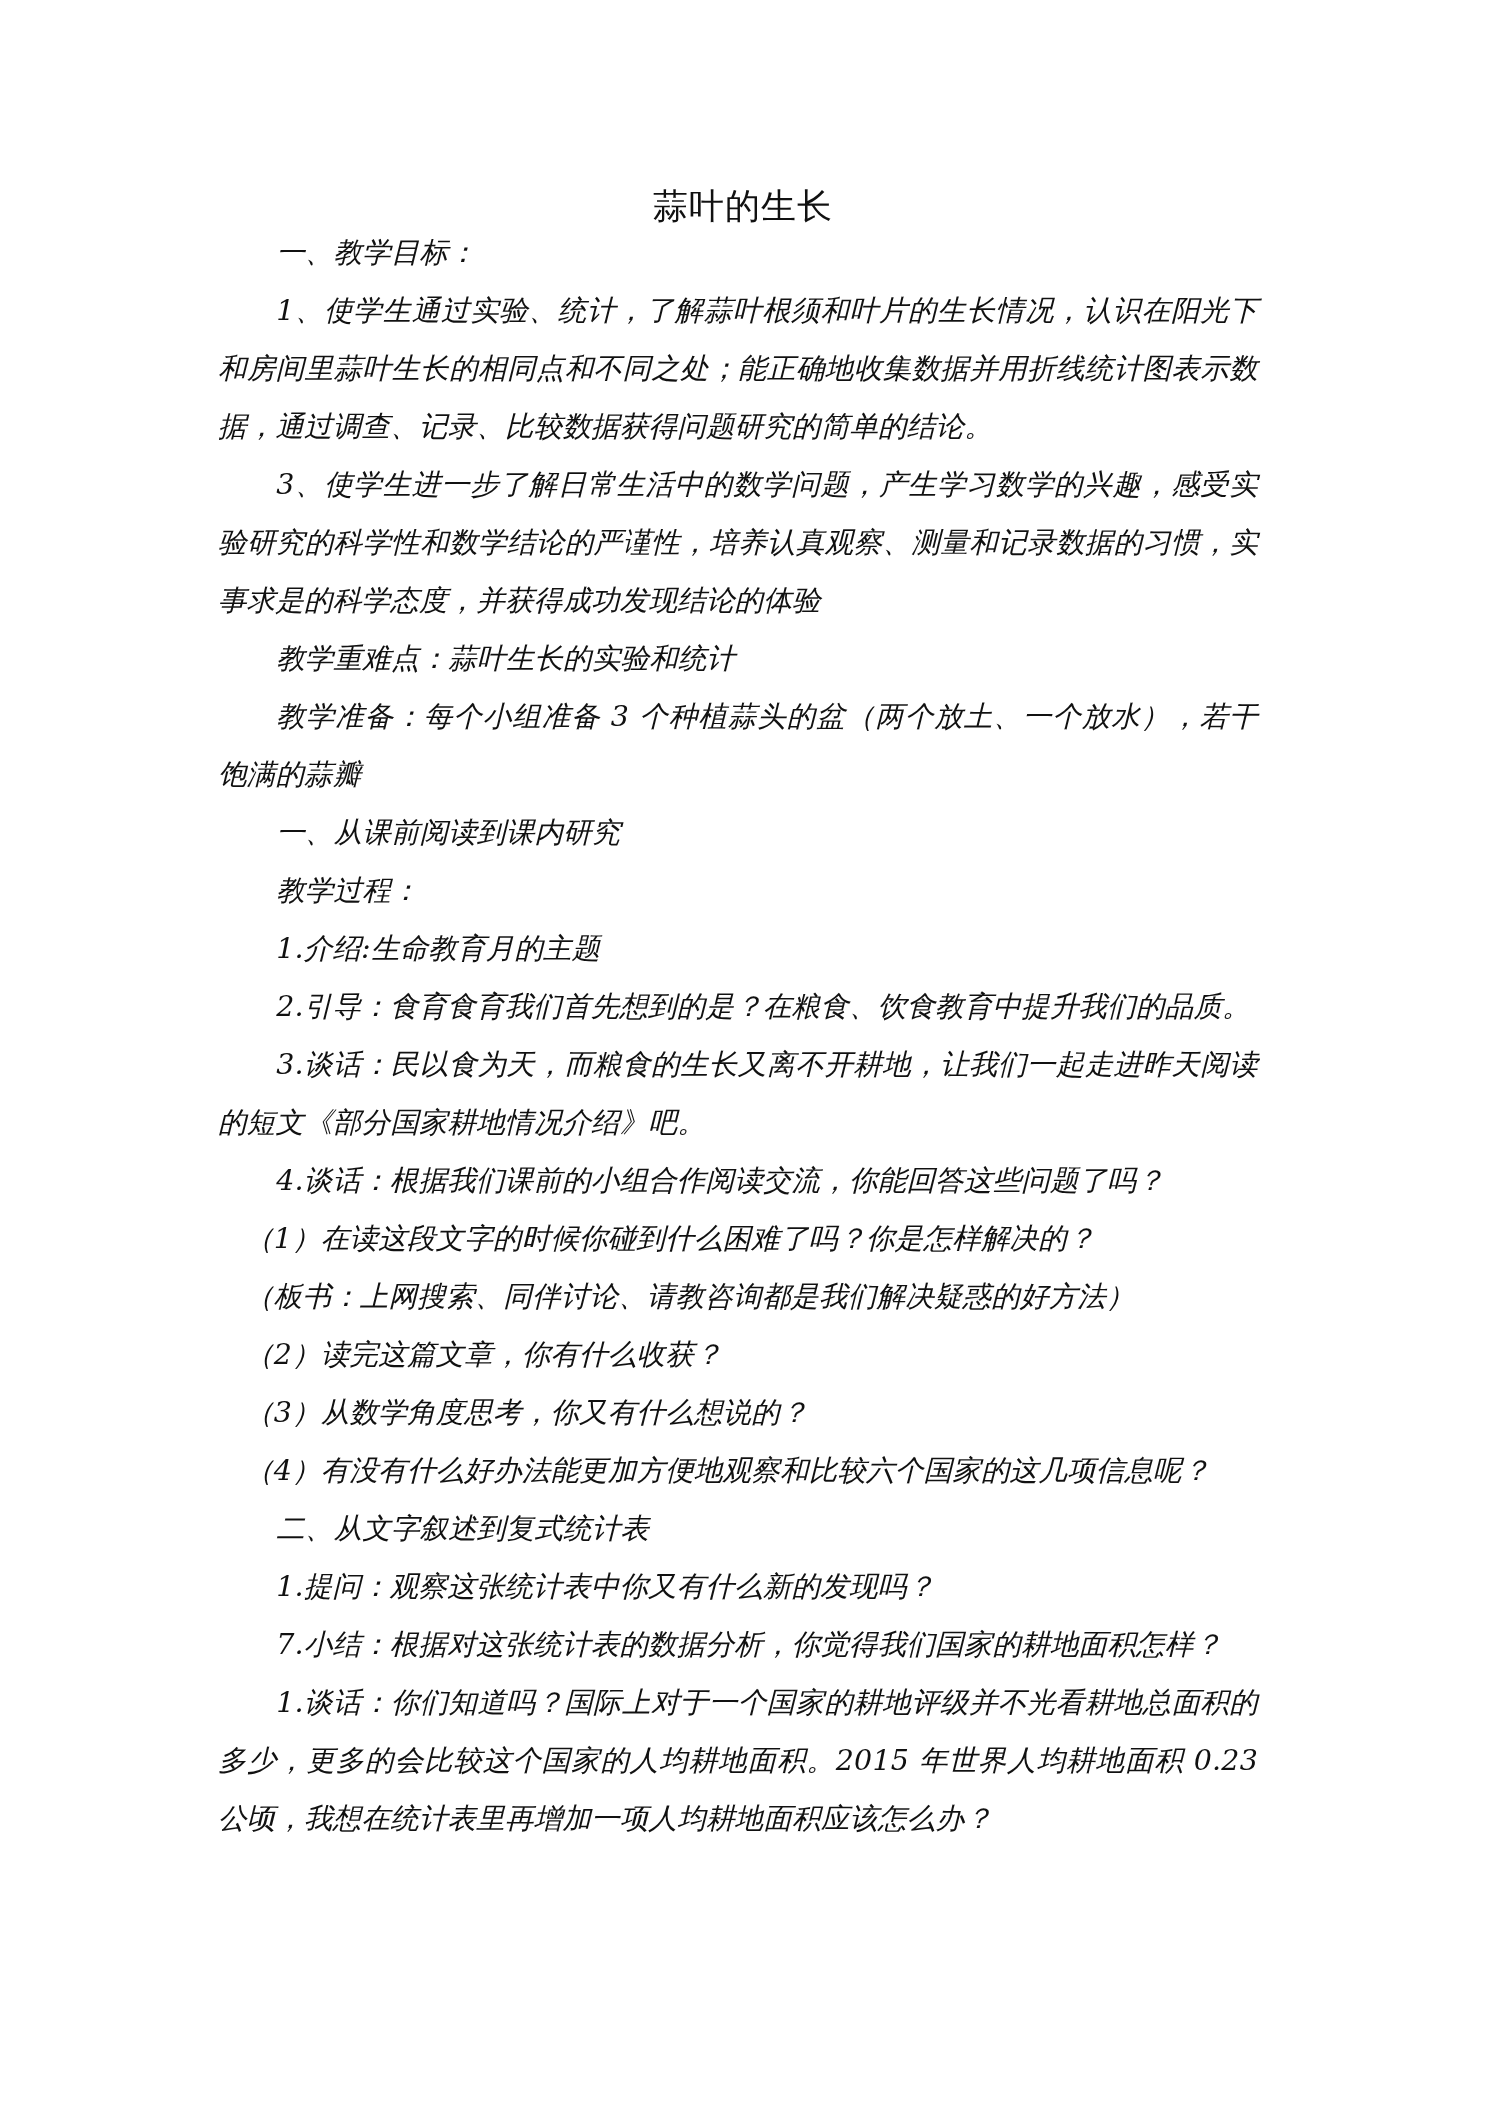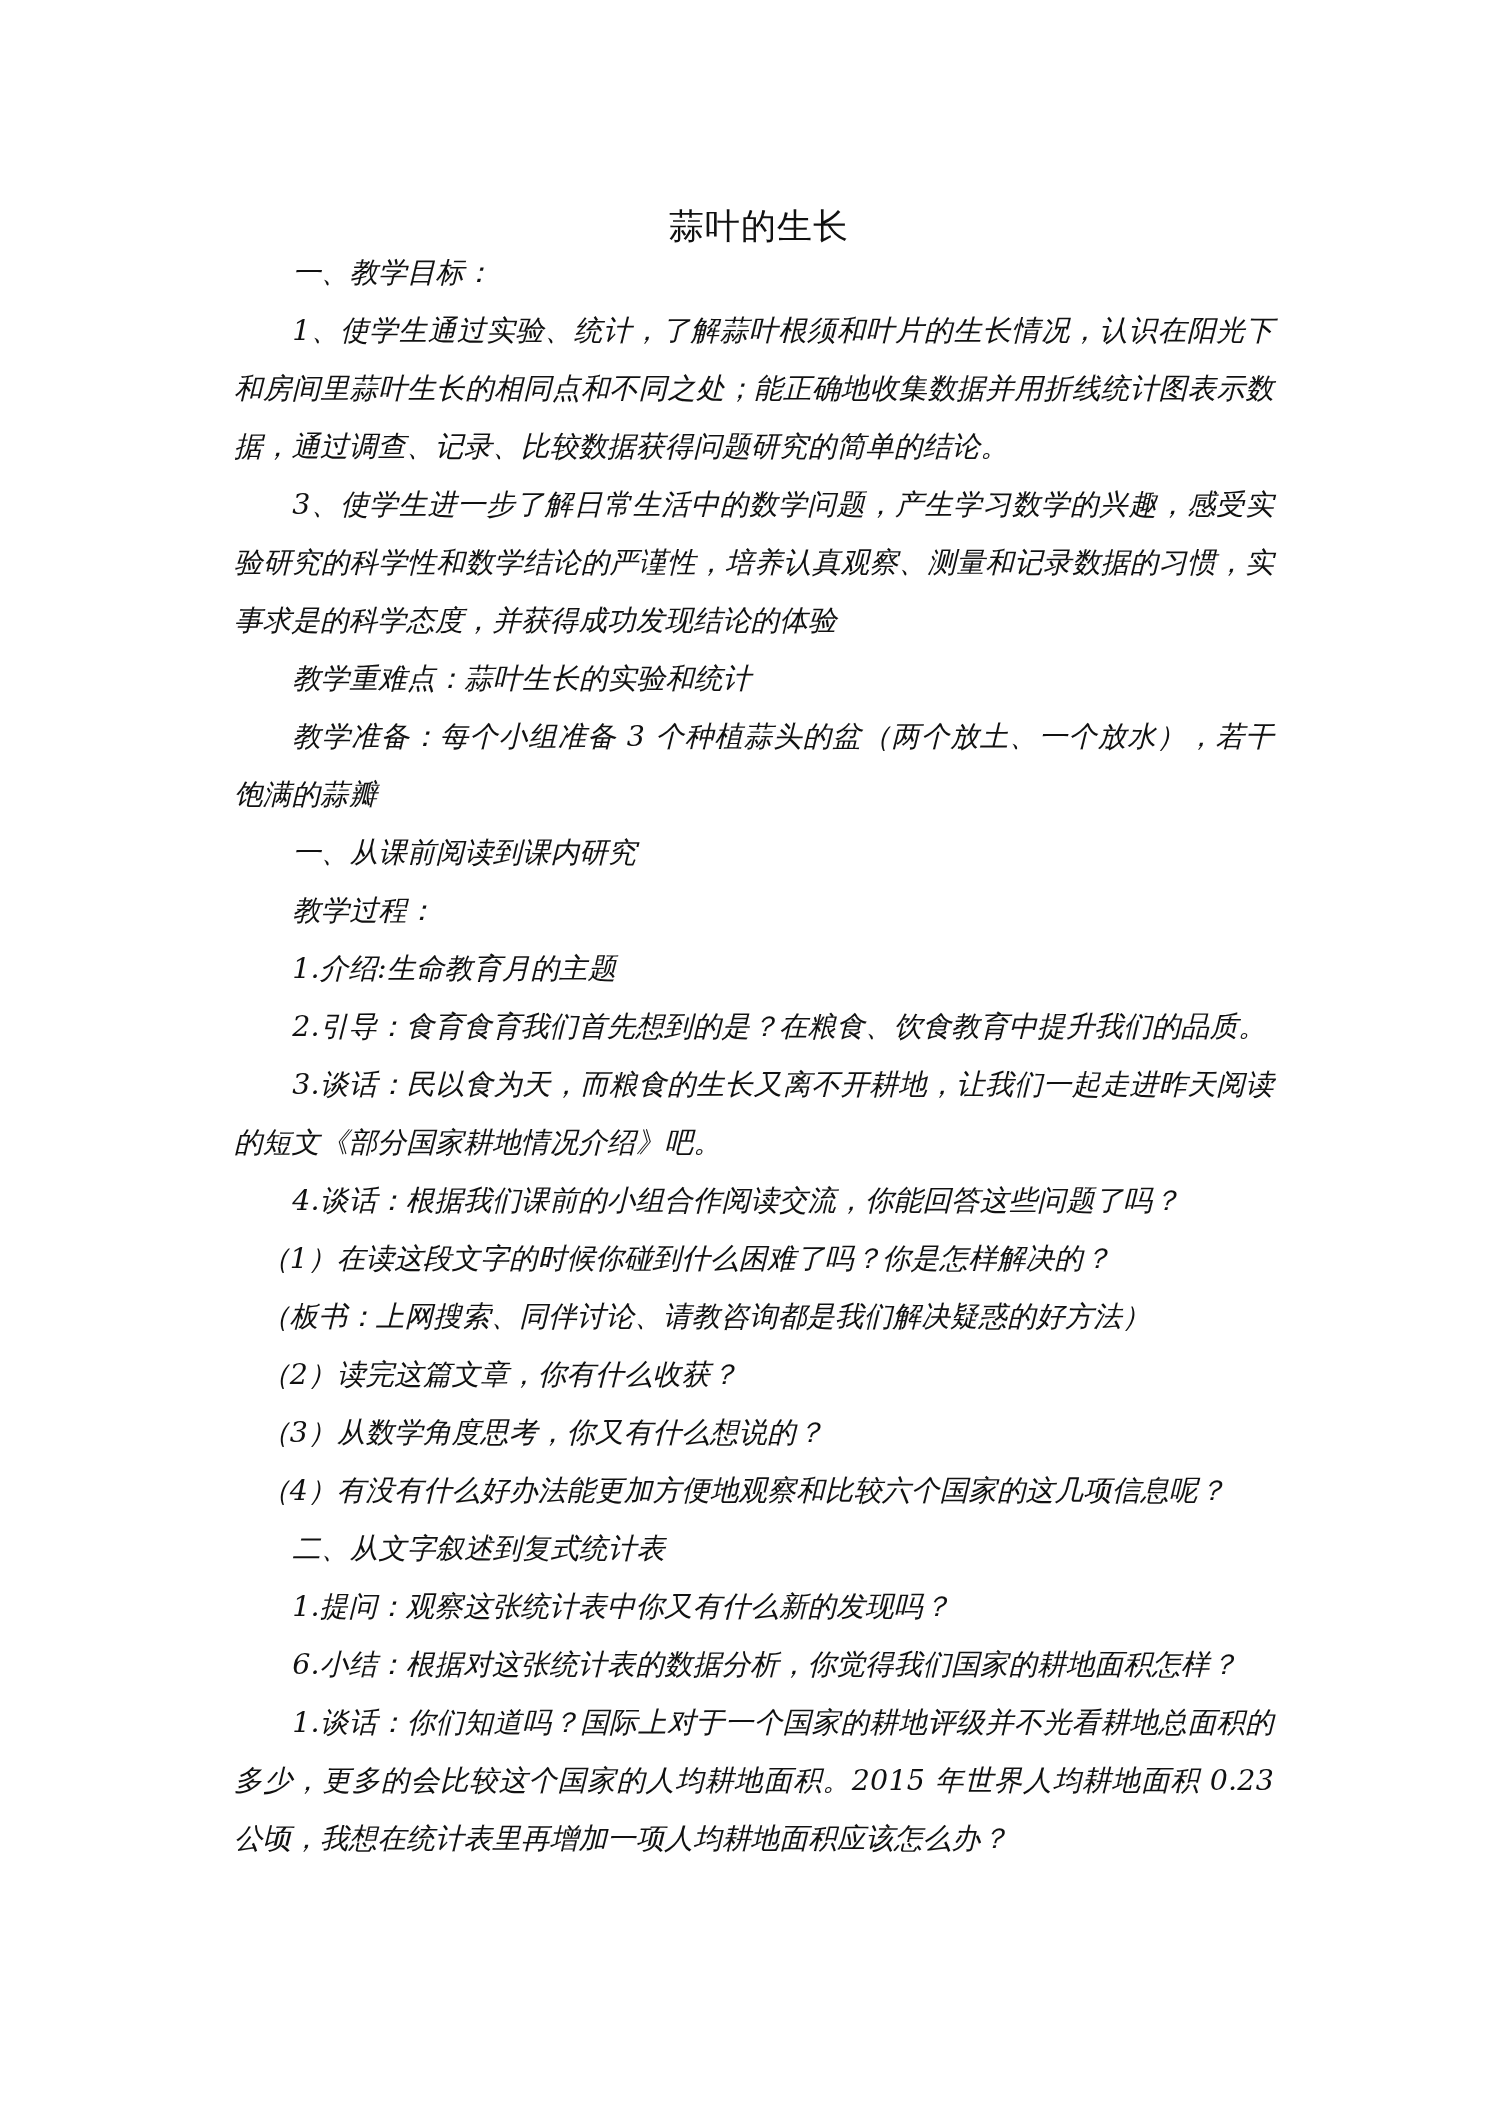--- a/index.html
+++ b/index.html
@@ -10,24 +10,23 @@
     body {
       width: 1488px;
       height: 2104px;
       position: relative;
       overflow: hidden;
       color: #111111;
       font-family: "DejaVu Serif", "Liberation Serif", serif;
     }
     .page {
       position: absolute;
-      left: 234px;
+      left: 218px;
       top: 180px;
       width: 1040px;
-      margin-top: 20px;
     }
     .title {
       text-align: center;
       font-size: 35px;
       line-height: 52px;
       height: 52px;
       margin: 0 0 0 0;
       padding-left: 10px;
       font-weight: normal;
       letter-spacing: 1px;
@@ -67,16 +66,16 @@
     <p class="para indent">2.引导：食育食育我们首先想到的是？在粮食、饮食教育中提升我们的品质。</p>
     <p class="para indent">3.谈话：民以食为天，而粮食的生长又离不开耕地，让我们一起走进昨天阅读的短文《部分国家耕地情况介绍》吧。</p>
     <p class="para indent">4.谈话：根据我们课前的小组合作阅读交流，你能回答这些问题了吗？</p>
     <p class="para sub">（1）在读这段文字的时候你碰到什么困难了吗？你是怎样解决的？</p>
     <p class="para sub">（板书：上网搜索、同伴讨论、请教咨询都是我们解决疑惑的好方法）</p>
     <p class="para sub">（2）读完这篇文章，你有什么收获？</p>
     <p class="para sub">（3）从数学角度思考，你又有什么想说的？</p>
     <p class="para sub">（4）有没有什么好办法能更加方便地观察和比较六个国家的这几项信息呢？</p>
     <p class="para indent">二、从文字叙述到复式统计表</p>
     <p class="para indent">1.提问：观察这张统计表中你又有什么新的发现吗？</p>
-    <p class="para indent">6.小结：根据对这张统计表的数据分析，你觉得我们国家的耕地面积怎样？</p>
+    <p class="para indent">7.小结：根据对这张统计表的数据分析，你觉得我们国家的耕地面积怎样？</p>
     <p class="para indent">1.谈话：你们知道吗？国际上对于一个国家的耕地评级并不光看耕地总面积的多少，更多的会比较这个国家的人均耕地面积。2015 年世界人均耕地面积 0.23 公顷，我想在统计表里再增加一项人均耕地面积应该怎么办？</p>
   </div>
 </div>
 
 </body></html>

